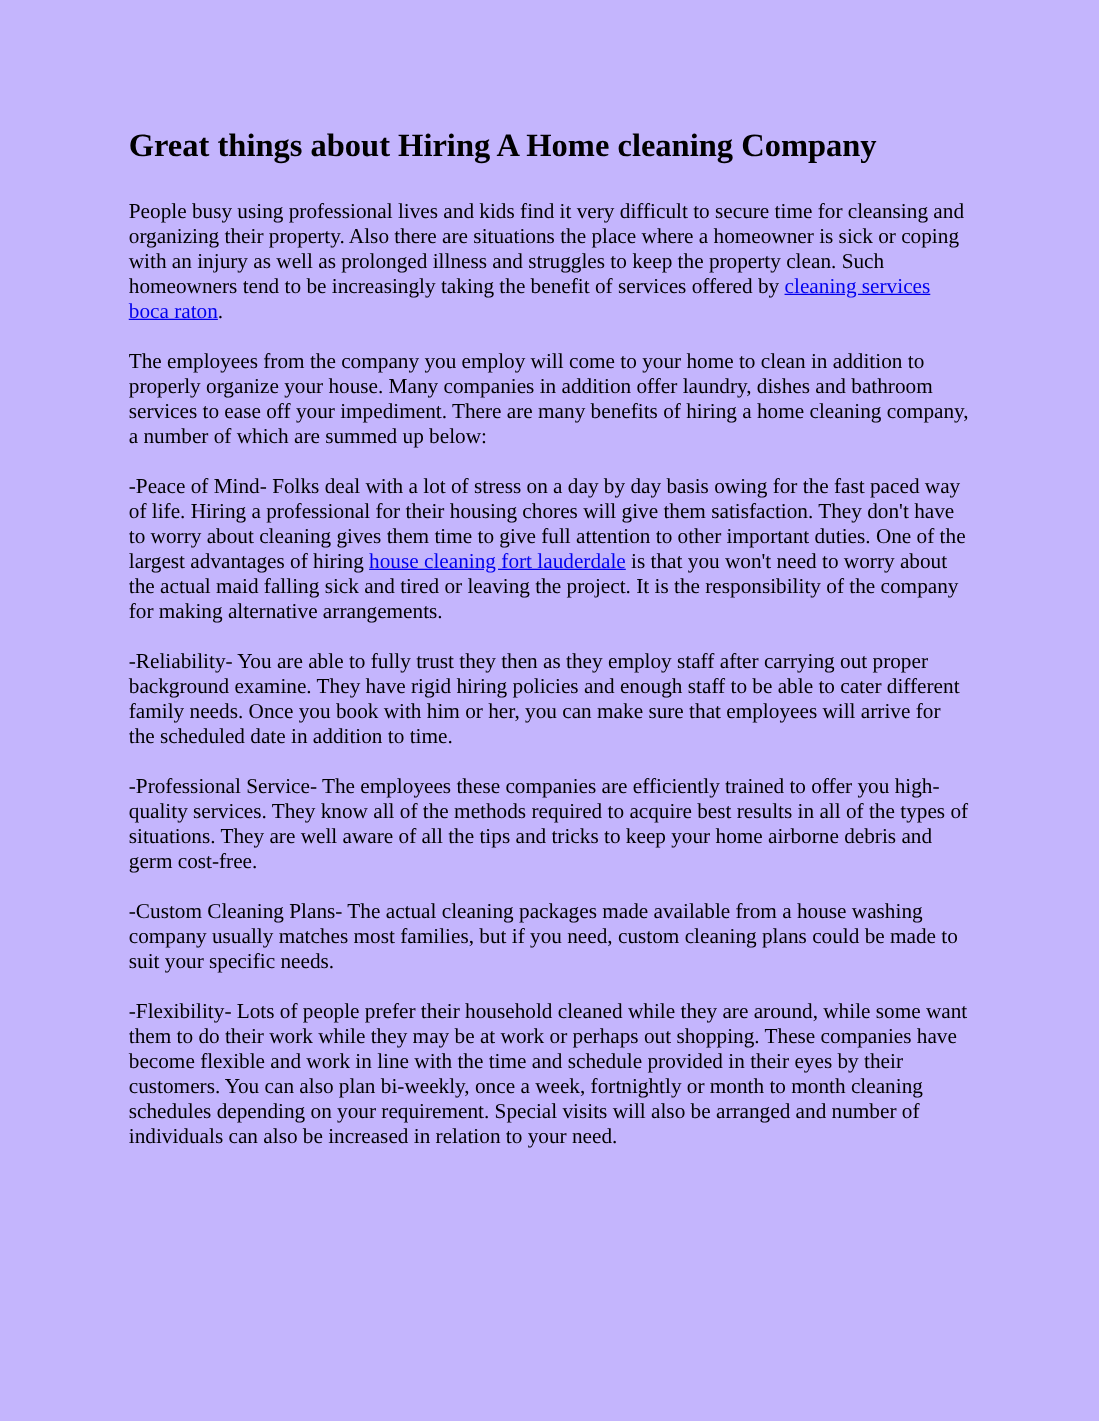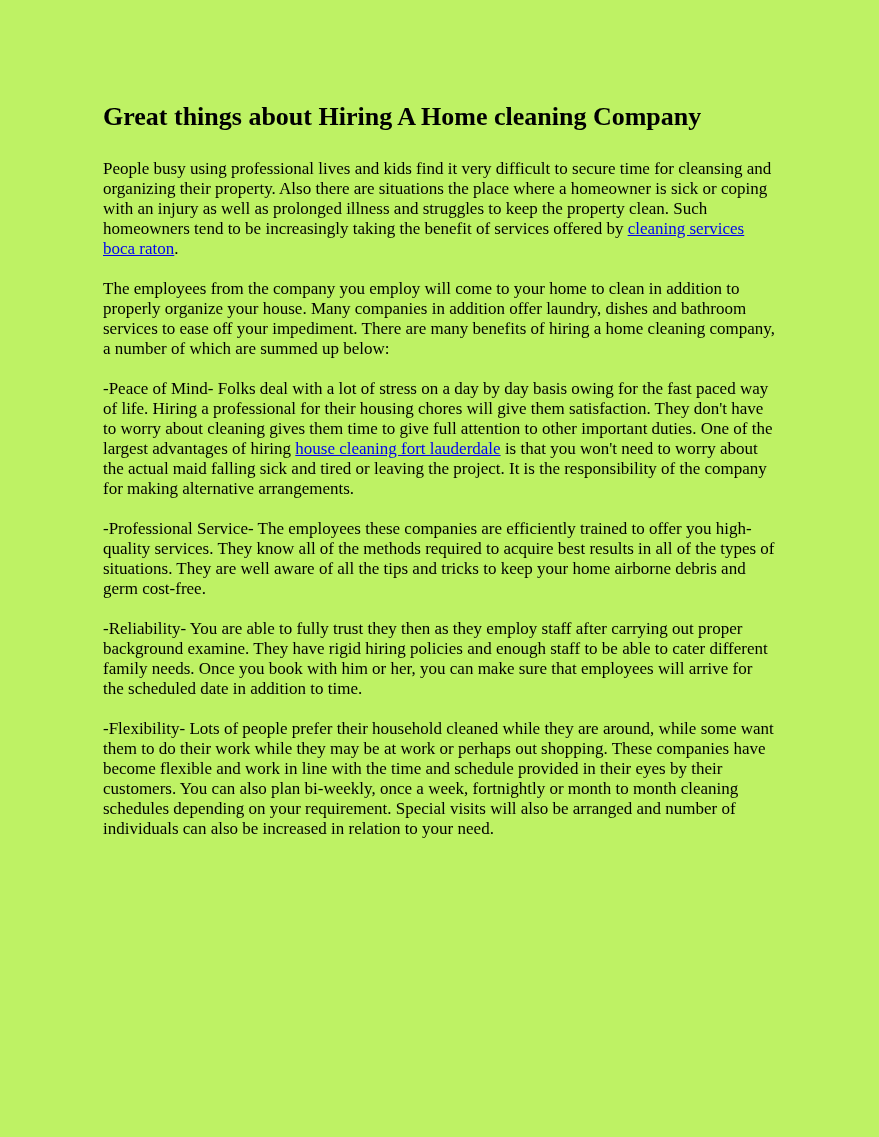--- a/index.html
+++ b/index.html
@@ -4,21 +4,21 @@
 <style>
   html, body {
     margin: 0;
     padding: 0;
     background: #ffffff;
   }
   .page {
     position: relative;
     width: 879px;
     height: 1137px;
-    background: #bef264;
+    background: #c4b5fd;
     overflow: hidden;
     font-family: "Liberation Serif", "DejaVu Serif", serif;
     color: #000000;
   }
   .content {
     position: absolute;
     left: 103px;
     top: 103px;
     width: 674px;
   }
@@ -44,18 +44,19 @@
 </head>
 <body>
 
 <div class="page">
   <div class="content">
     <h1 class="doc-title">Great things about Hiring A Home cleaning Company</h1>
     <div class="paragraphs">
         <p><span>People busy using professional lives and kids find it very difficult to secure time for cleansing and organizing their property. Also there are situations the place where a homeowner is sick or coping with an injury as well as prolonged illness and struggles to keep the property clean. Such homeowners tend to be increasingly taking the benefit of services offered by </span><a href="#" style="color: rgb(0, 0, 238);">cleaning services boca raton</a><span>.</span></p>
         <p><span>The employees from the company you employ will come to your home to clean in addition to properly organize your house. Many companies in addition offer laundry, dishes and bathroom services to ease off your impediment. There are many benefits of hiring a home cleaning company, a number of which are summed up below:</span></p>
         <p><span>-Peace of Mind- Folks deal with a lot of stress on a day by day basis owing for the fast paced way of life. Hiring a professional for their housing chores will give them satisfaction. They don't have to worry about cleaning gives them time to give full attention to other important duties. One of the largest advantages of hiring </span><a href="#" style="color: rgb(0, 0, 238);">house cleaning fort lauderdale</a><span> is that you won't need to worry about the actual maid falling sick and tired or leaving the project. It is the responsibility of the company for making alternative arrangements.</span></p>
+        <p><span>-Reliability- You are able to fully trust they then as they employ staff after carrying out proper background examine. They have rigid hiring policies and enough staff to be able to cater different family needs. Once you book with him or her, you can make sure that employees will arrive for the scheduled date in addition to time.</span></p>
         <p><span>-Professional Service- The employees these companies are efficiently trained to offer you high-quality services. They know all of the methods required to acquire best results in all of the types of situations. They are well aware of all the tips and tricks to keep your home airborne debris and germ cost-free.</span></p>
-        <p><span>-Reliability- You are able to fully trust they then as they employ staff after carrying out proper background examine. They have rigid hiring policies and enough staff to be able to cater different family needs. Once you book with him or her, you can make sure that employees will arrive for the scheduled date in addition to time.</span></p>
+        <p><span>-Custom Cleaning Plans- The actual cleaning packages made available from a house washing company usually matches most families, but if you need, custom cleaning plans could be made to suit your specific needs.</span></p>
         <p><span>-Flexibility- Lots of people prefer their household cleaned while they are around, while some want them to do their work while they may be at work or perhaps out shopping. These companies have become flexible and work in line with the time and schedule provided in their eyes by their customers. You can also plan bi-weekly, once a week, fortnightly or month to month cleaning schedules depending on your requirement. Special visits will also be arranged and number of individuals can also be increased in relation to your need.</span></p>
       </div>
   </div>
 </div>
 
 </body></html>

